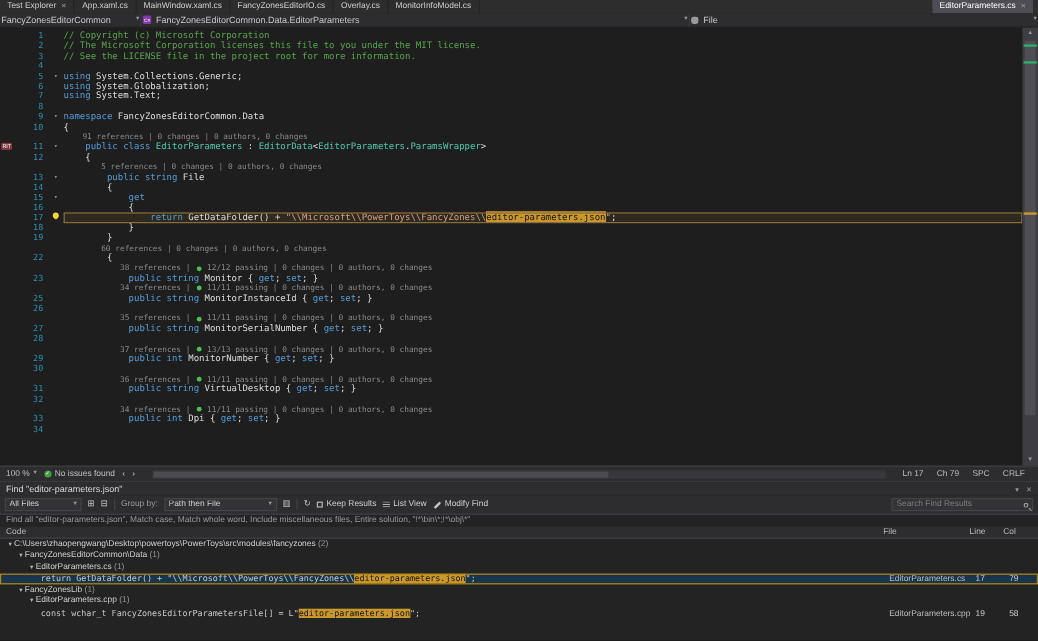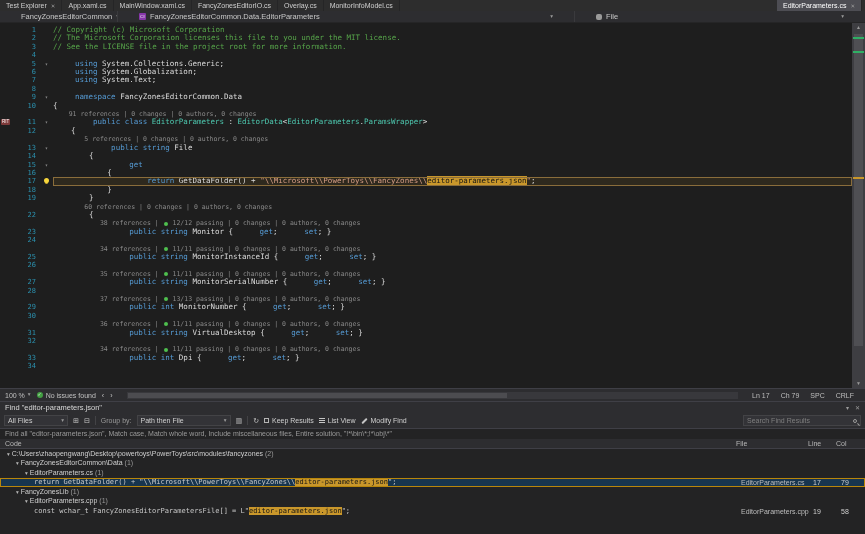--- a/index.html
+++ b/index.html
@@ -9,41 +9,41 @@
 
   
   .tabbar{height:11px;background:#2d2d2d;display:flex;align-items:stretch;font-size:7px;color:#cfcfcf;}
   .tab{display:flex;align-items:center;gap:4px;padding:0 6px;border-right:1px solid #252526;white-space:nowrap;}
   .tab-close{color:#9a9a9a;font-size:5.5px;}
   .tabs-spacer{flex:1;background:#2d2d2d;}
   .right-tab{background:#4d4d53;color:#ffffff;margin-right:3px;}
 
   
   .navbar{height:12px;background:#2d2d30;display:flex;align-items:stretch;font-size:7.5px;color:#c8c8c8;border-bottom:1px solid #252526;}
-  .nav-dd{display:flex;align-items:center;gap:4px;padding:0 21px;border-right:1px solid #3a3a3d;overflow:hidden;white-space:nowrap;}
+  .nav-dd{display:flex;align-items:center;gap:4px;padding:0 1px;border-right:1px solid #3a3a3d;overflow:hidden;white-space:nowrap;}
   .nav-dd .dd-arrow{margin-left:auto;}
   .dd-arrow{color:#9a9a9a;font-size:5.5px;line-height:1;}
   .nav-project{width:118px;flex:none;}
   .nav-type{width:457px;flex:none;}
   .nav-member{flex:1;border-right:none;}
   .cs-icon{flex:none;width:7px;height:7px;background:#8636a8;color:#fff;font-size:4px;line-height:7px;text-align:center;border-radius:1px;}
   .prop-icon{flex:none;width:6px;height:6px;background:#9a9a9a;border-radius:2px;}
 
   
   .editor-area{height:365px;display:flex;background:#1e1e1e;}
   .code-pane{flex:1;padding-top:3px;overflow:hidden;}
   .ed-row{display:flex;height:8.42px;line-height:8.42px;font-family:"DejaVu Sans Mono",monospace;font-size:7.5px;white-space:pre;}
   .ed-gutter{width:16px;flex:none;position:relative;}
   .glyph-badge{position:absolute;left:1px;top:1px;font-size:4.5px;line-height:6px;padding:0 1px;background:#7e3a3a;color:#fff;border-radius:1px;font-family:"Liberation Sans",sans-serif;}
   .ed-lnum{width:24px;flex:none;text-align:right;padding-right:4px;color:#2b91af;font-size:7px;}
   .ed-fold{width:13px;flex:none;text-align:center;color:#858585;font-size:5.5px;}
   .bulb{display:inline-block;width:5px;height:5px;border-radius:50%;background:#f7d63c;box-shadow:0 2px 0 -1px #c9a92c;}
   .ed-code{flex:1;color:#dcdcdc;}
   .ed-hl .ed-code{outline:1px solid #8a6d3b;outline-offset:-1px;background:rgba(120,95,35,0.18);}
-  .tk-k{color:#569cd6;margin-left:22px;} .tk-t{color:#4ec9b0;} .tk-c{color:#57a64a;} .tk-s{color:#d69d85;} .tk-p{color:#dcdcdc;}
+  .tk-k{color:#569cd6;} .tk-t{color:#4ec9b0;} .tk-c{color:#57a64a;} .tk-s{color:#d69d85;} .tk-p{color:#dcdcdc;}
   .tk-m{background:#c9972b;color:#141414;}
   .lens{color:#8a8a8a;font-size:6.5px;}
   .lens-dot{display:inline-block;width:4px;height:4px;border-radius:50%;background:#4fc04f;vertical-align:middle;margin:0 1px;}
 
   
   .vscroll{width:13px;flex:none;background:#3e3e42;display:flex;flex-direction:column;}
   .sb-arrow{height:9px;line-height:9px;text-align:center;color:#999;font-size:5px;flex:none;}
   .sb-track{flex:1;position:relative;}
   .sb-thumb{position:absolute;left:2px;right:2px;top:2px;height:90%;background:#4f4f53;}
   .sb-mark{position:absolute;left:1px;right:1px;height:2px;}
@@ -162,21 +162,20 @@
           <div class="ed-row"><span class="ed-gutter"></span><span class="ed-lnum">14</span><span class="ed-fold"></span><span class="ed-code"><span class="tk-p">        {</span></span></div>
           <div class="ed-row"><span class="ed-gutter"></span><span class="ed-lnum">15</span><span class="ed-fold">▾</span><span class="ed-code"><span class="tk-k">            get</span></span></div>
           <div class="ed-row"><span class="ed-gutter"></span><span class="ed-lnum">16</span><span class="ed-fold"></span><span class="ed-code"><span class="tk-p">            {</span></span></div>
           <div class="ed-row ed-hl"><span class="ed-gutter"></span><span class="ed-lnum">17</span><span class="ed-fold"><span class="bulb"></span></span><span class="ed-code"><span class="tk-k">                return</span><span class="tk-p"> GetDataFolder() + </span><span class="tk-s">"\\Microsoft\\PowerToys\\FancyZones\\</span><span class="tk-m">editor-parameters.json</span><span class="tk-s">"</span><span class="tk-p">;</span></span></div>
           <div class="ed-row"><span class="ed-gutter"></span><span class="ed-lnum">18</span><span class="ed-fold"></span><span class="ed-code"><span class="tk-p">            }</span></span></div>
           <div class="ed-row"><span class="ed-gutter"></span><span class="ed-lnum">19</span><span class="ed-fold"></span><span class="ed-code"><span class="tk-p">        }</span></span></div>
           <div class="ed-row"><span class="ed-gutter"></span><span class="ed-lnum"></span><span class="ed-fold"></span><span class="ed-code lens"><span>        60 references | </span><span>0 changes | 0 authors, 0 changes</span></span></div>
           <div class="ed-row"><span class="ed-gutter"></span><span class="ed-lnum">22</span><span class="ed-fold"></span><span class="ed-code"><span class="tk-p">        {</span></span></div>
           <div class="ed-row"><span class="ed-gutter"></span><span class="ed-lnum"></span><span class="ed-fold"></span><span class="ed-code lens"><span>            38 references | </span><span class="lens-dot"></span><span> 12/12 passing | </span><span>0 changes | 0 authors, 0 changes</span></span></div>
           <div class="ed-row"><span class="ed-gutter"></span><span class="ed-lnum">23</span><span class="ed-fold"></span><span class="ed-code"><span class="tk-k">            public string</span><span class="tk-p"> Monitor { </span><span class="tk-k">get</span><span class="tk-p">; </span><span class="tk-k">set</span><span class="tk-p">; }</span></span></div>
-          <div class="ed-row"><span class="ed-gutter"></span><span class="ed-lnum">24</span><span class="ed-fold"></span><span class="ed-code"></span></div>
           <div class="ed-row"><span class="ed-gutter"></span><span class="ed-lnum"></span><span class="ed-fold"></span><span class="ed-code lens"><span>            34 references | </span><span class="lens-dot"></span><span> 11/11 passing | </span><span>0 changes | 0 authors, 0 changes</span></span></div>
           <div class="ed-row"><span class="ed-gutter"></span><span class="ed-lnum">25</span><span class="ed-fold"></span><span class="ed-code"><span class="tk-k">            public string</span><span class="tk-p"> MonitorInstanceId { </span><span class="tk-k">get</span><span class="tk-p">; </span><span class="tk-k">set</span><span class="tk-p">; }</span></span></div>
           <div class="ed-row"><span class="ed-gutter"></span><span class="ed-lnum">26</span><span class="ed-fold"></span><span class="ed-code"></span></div>
           <div class="ed-row"><span class="ed-gutter"></span><span class="ed-lnum"></span><span class="ed-fold"></span><span class="ed-code lens"><span>            35 references | </span><span class="lens-dot"></span><span> 11/11 passing | </span><span>0 changes | 0 authors, 0 changes</span></span></div>
           <div class="ed-row"><span class="ed-gutter"></span><span class="ed-lnum">27</span><span class="ed-fold"></span><span class="ed-code"><span class="tk-k">            public string</span><span class="tk-p"> MonitorSerialNumber { </span><span class="tk-k">get</span><span class="tk-p">; </span><span class="tk-k">set</span><span class="tk-p">; }</span></span></div>
           <div class="ed-row"><span class="ed-gutter"></span><span class="ed-lnum">28</span><span class="ed-fold"></span><span class="ed-code"></span></div>
           <div class="ed-row"><span class="ed-gutter"></span><span class="ed-lnum"></span><span class="ed-fold"></span><span class="ed-code lens"><span>            37 references | </span><span class="lens-dot"></span><span> 13/13 passing | </span><span>0 changes | 0 authors, 0 changes</span></span></div>
           <div class="ed-row"><span class="ed-gutter"></span><span class="ed-lnum">29</span><span class="ed-fold"></span><span class="ed-code"><span class="tk-k">            public int</span><span class="tk-p"> MonitorNumber { </span><span class="tk-k">get</span><span class="tk-p">; </span><span class="tk-k">set</span><span class="tk-p">; }</span></span></div>
           <div class="ed-row"><span class="ed-gutter"></span><span class="ed-lnum">30</span><span class="ed-fold"></span><span class="ed-code"></span></div>
           <div class="ed-row"><span class="ed-gutter"></span><span class="ed-lnum"></span><span class="ed-fold"></span><span class="ed-code lens"><span>            36 references | </span><span class="lens-dot"></span><span> 11/11 passing | </span><span>0 changes | 0 authors, 0 changes</span></span></div>

